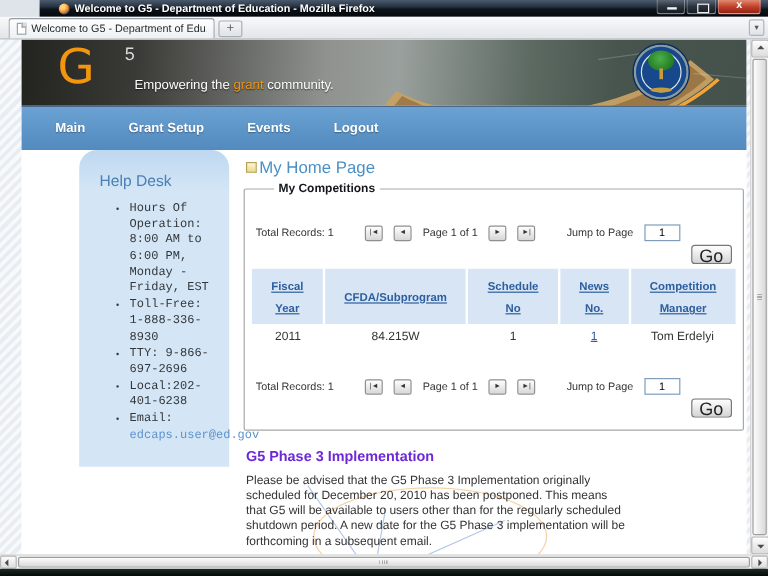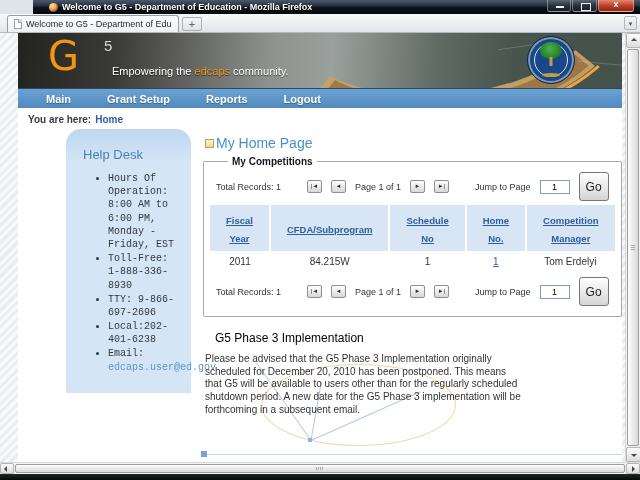--- a/index.html
+++ b/index.html
@@ -80,21 +80,21 @@
     border-radius:50%; background:#c89b3c; }
   .glogo { position:absolute; left:30px; top:2px; }
   .glogo-g { font-size:40px; line-height:42px; color:#f2960f; font-weight:400; letter-spacing:-2px;
     font-family:"DejaVu Sans", sans-serif; }
   .glogo-5 { position:absolute; left:56px; top:2px; font-size:15px; color:#d9d9d9; }
   .tagline { position:absolute; left:94px; top:32px; font-size:11px; color:#fff; white-space:nowrap;
     text-shadow:0 1px 1px rgba(0,0,0,.6); }
   .tagline .hl { color:#f2960f; }
 
   
-  .navbar { height:20px; background:linear-gradient(#6ba2d3,#538abf); border-top:1px solid #27476b;
+  .navbar { height:37px; background:linear-gradient(#6ba2d3,#538abf); border-top:1px solid #27476b;
     display:flex; align-items:center; gap:36px; padding-left:28px; }
   .nav-item { color:#fff; font-size:11px; font-weight:bold; text-shadow:0 1px 1px rgba(0,0,0,.35); cursor:default; }
 
   
   .breadcrumb { padding:6px 0 4px 10px; font-size:10px; font-weight:bold; color:#3a3a44; background:#fff; }
   .breadcrumb a { color:#2a5fa5; text-decoration:none; margin-left:4px; }
 
   
   .columns { display:flex; background:#fff; min-height:344px; align-items:flex-start; }
   .sidebar { width:163px; margin-left:10px; flex:0 0 auto;padding-left:38px; }
@@ -114,32 +114,32 @@
 
   fieldset.comp { border:1px solid #a8a8a8; border-radius:2px; margin:0; padding:0 6px 6px; background:#fff; }
   fieldset.comp legend { font-size:10px; font-weight:bold; color:#16161f; padding:0 4px; margin-left:18px; }
 
   .pager { display:flex; align-items:center; justify-content:center; gap:9px; font-size:9px; color:#333; padding:5px 0 4px; }
   .pager .gap { width:8px; }
   .pbtn { width:15px; height:13px; font-size:6px; line-height:11px; text-align:center; color:#333;
     background:linear-gradient(#fefefe,#d7d7d7); border:1px solid #8f8f8f; border-radius:2px; padding:0; }
   .jump-input { width:30px; height:14px; border:1px solid #7f9db9; font-size:9px; text-align:center; padding:0;
     font-family:"Liberation Sans", sans-serif; }
-  .go-btn { min-width:30px; height:29px; font-size:12px; color:#222; border:1px solid #777; border-radius:3px;
-    background:linear-gradient(#ffffff,#d4d4d4); padding:0 6px; font-family:"Liberation Sans", sans-serif; }
+  .go-btn { min-width:30px; height:16px; font-size:15px; color:#222; border:1px solid #777; border-radius:3px;
+    background:linear-gradient(#ffffff,#d4d4d4); padding:0 6px; font-family:"Liberation Sans", sans-serif;margin-top:36px; }
 
   table.comp-table { width:100%; border-collapse:collapse; }
   table.comp-table th { background:#d7e5f5; padding:5px 16px; border-left:2px solid #fff; }
   table.comp-table th:first-child { border-left:none; }
   table.comp-table th span { color:#2d5f9e; font-size:9.5px; font-weight:bold; text-decoration:underline; cursor:default; }
   table.comp-table td { text-align:center; padding:5px 2px; font-size:10px; color:#333; background:#fff; }
   td a.tier-link { color:#2d5f9e; text-decoration:underline; }
   .cw1{width:17%}.cw2{width:26%}.cw3{width:19%}.cw4{width:12%}.cw5{width:26%}
 
-  .sec-title { color:#000000; font-weight:normal; font-size:12px; margin:14px 0 8px 12px; }
+  .sec-title { color:#6d28d9; font-weight:bold; font-size:12px; margin:14px 0 8px 2px; }
   .body-text { font-size:10px; color:#333; line-height:1.27; margin:0 0 0 2px; }
   .phase3-body { max-width:320px; position:relative; z-index:1; }
 
   .watermark { position:relative; height:30px; z-index:0; }
   .wm-ellipse { position:absolute; left:58px; top:-52px; width:195px; height:82px; border-radius:50%;
     border:1px solid rgba(235,165,75,.5); }
   .wm-line { position:absolute; height:1px; background:rgba(140,170,220,.65); transform-origin:left center; }
   .wml1 { left:108px; top:24px; width:120px; transform:rotate(-24deg); }
   .wml2 { left:108px; top:24px; width:95px; transform:rotate(-125deg); }
   .wml3 { left:108px; top:24px; width:60px; transform:rotate(-80deg); }
@@ -215,33 +215,30 @@
         <div class="seal">
           <div class="seal-inner"></div>
           <div class="tree-crown"></div>
           <div class="tree-trunk"></div>
           <div class="seal-base"></div>
         </div>
         <div class="glogo">
           <span class="glogo-g">G</span>
           <span class="glogo-5">5</span>
         </div>
-        <div class="tagline"><span>Empowering the </span><span class="hl">edcaps</span><span> community.</span></div>
+        <div class="tagline"><span>Empowering the </span><span class="hl">grant</span><span> community.</span></div>
       </div>
 
       <div class="navbar">
         <span class="nav-item">Main</span>
         <span class="nav-item">Grant Setup</span>
-        <span class="nav-item">Reports</span>
+        <span class="nav-item">Events</span>
         <span class="nav-item">Logout</span>
       </div>
 
-      <div class="breadcrumb">
-        <span>You are here:</span><a href="#">Home</a>
-      </div>
 
       <div class="columns">
 
         <div class="sidebar">
           <div class="helpdesk">
             <div class="helpdesk-title">Help Desk</div>
             <ul>
               <li>Hours Of Operation: 8:00 AM to 6:00 PM, Monday - Friday, EST</li>
               <li>Toll-Free: 1-888-336-8930</li>
               <li>TTY: 9-866-697-2696</li>
@@ -277,21 +274,21 @@
               <input class="jump-input" value="1" style="">
               <button class="go-btn">Go</button>
             </div>
 
             <table class="comp-table">
               <thead>
                 <tr>
                   <th class="cw1"><span>Fiscal Year</span></th>
                   <th class="cw2"><span>CFDA/Subprogram</span></th>
                   <th class="cw3"><span>Schedule No</span></th>
-                  <th class="cw4"><span>Home No.</span></th>
+                  <th class="cw4"><span>News No.</span></th>
                   <th class="cw5"><span>Competition Manager</span></th>
                 </tr>
               </thead>
               <tbody>
                 <tr>
                   <td>2011</td>
                   <td>84.215W</td>
                   <td>1</td>
                   <td><a href="#" class="tier-link">1</a></td>
                   <td>Tom Erdelyi</td>

